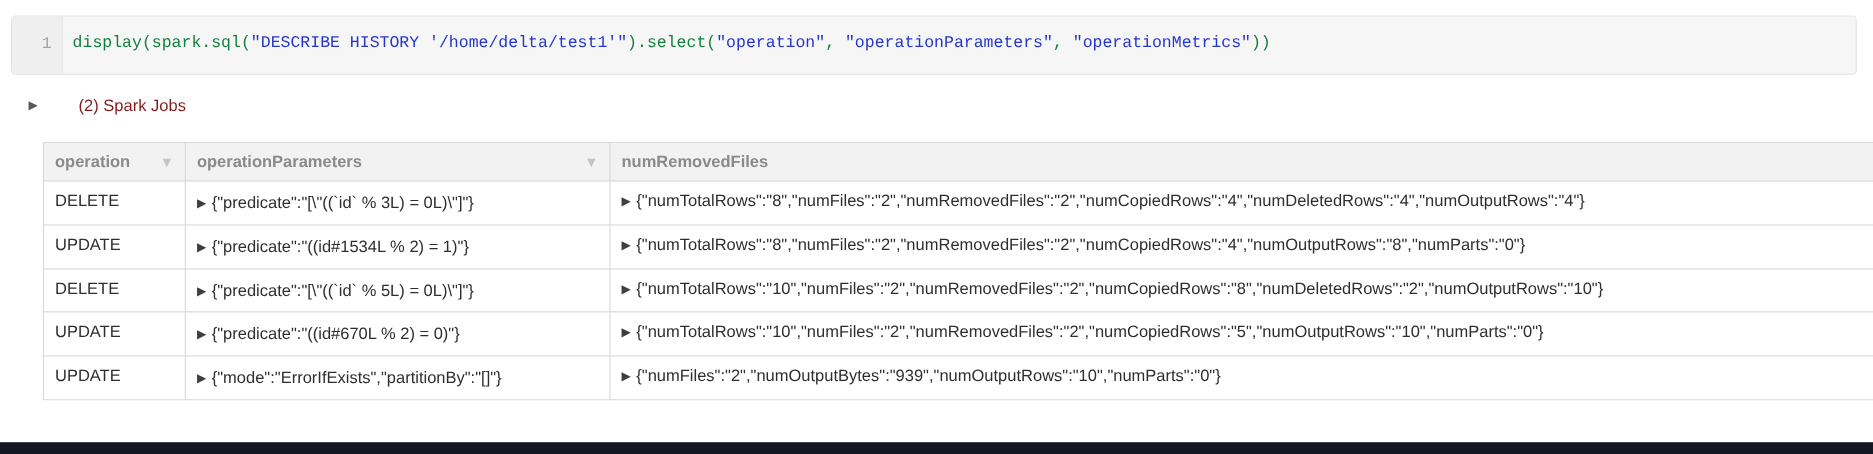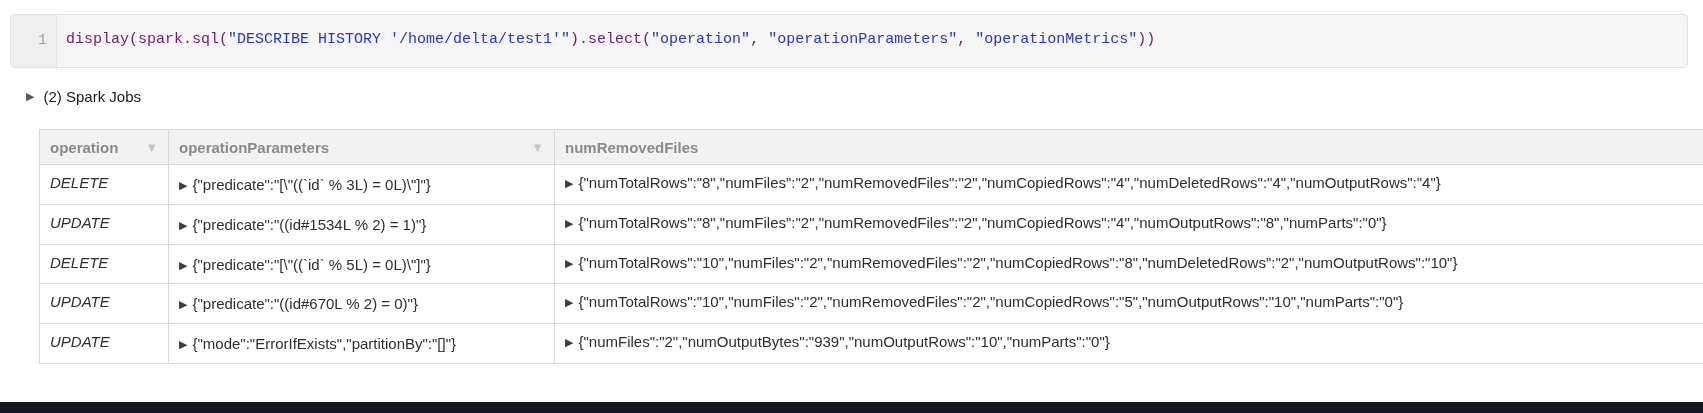--- a/index.html
+++ b/index.html
@@ -36,39 +36,40 @@
   .code-text {
     flex: 1;
     padding: 16px 10px 0 9px;
     font-family: "Liberation Mono", "DejaVu Sans Mono", monospace;
     font-size: 15px;
     white-space: pre;
     color: #141414;
     overflow: hidden;
   }
   .tok-string { color: #2536cc; }
-  .tok-plain  { color: #701a75; }
+  .tok-plain  { color: #15803d; }
 
   
   .spark-jobs {
     position: absolute;
     left: 26px; top: 88px;
     display: flex;
     align-items: center;
     gap: 9px;
     cursor: pointer;
   }
   .spark-jobs .tri {
     color: #595959;
     font-size: 11px;
     line-height: 1;
   }
   .spark-jobs .lbl {
-    color: #0f172a;
-    font-size: 15px;
+    color: #7f1d1d;
+    font-size: 15px;
+    margin-left: 28px;
   }
 
   
   .table-wrap {
     position: absolute;
     left: 25px; top: 129px; right: 0;
     overflow: hidden;
     padding-left: 14px;
   }
   table.results {
@@ -96,21 +97,21 @@
     color: #c4c4c4;
     font-size: 13px;
     line-height: 1;
     margin-left: 10px;
   }
   table.results td {
     color: #2e2e2e;
     padding: 9px 10px 8px 10px;
     background: #ffffff;
   }
-  td.c-op { white-space: nowrap; font-style: italic; }
+  td.c-op { white-space: nowrap; }
   td.c-params { word-break: break-all; line-height: 1.45; }
   td.c-metrics { white-space: nowrap; overflow: hidden; }
   .cell-expander {
     display: inline-block;
     color: #3e3e3e;
     font-size: 11px;
     margin-right: 5px;
     cursor: pointer;
     vertical-align: 1px;
   }

